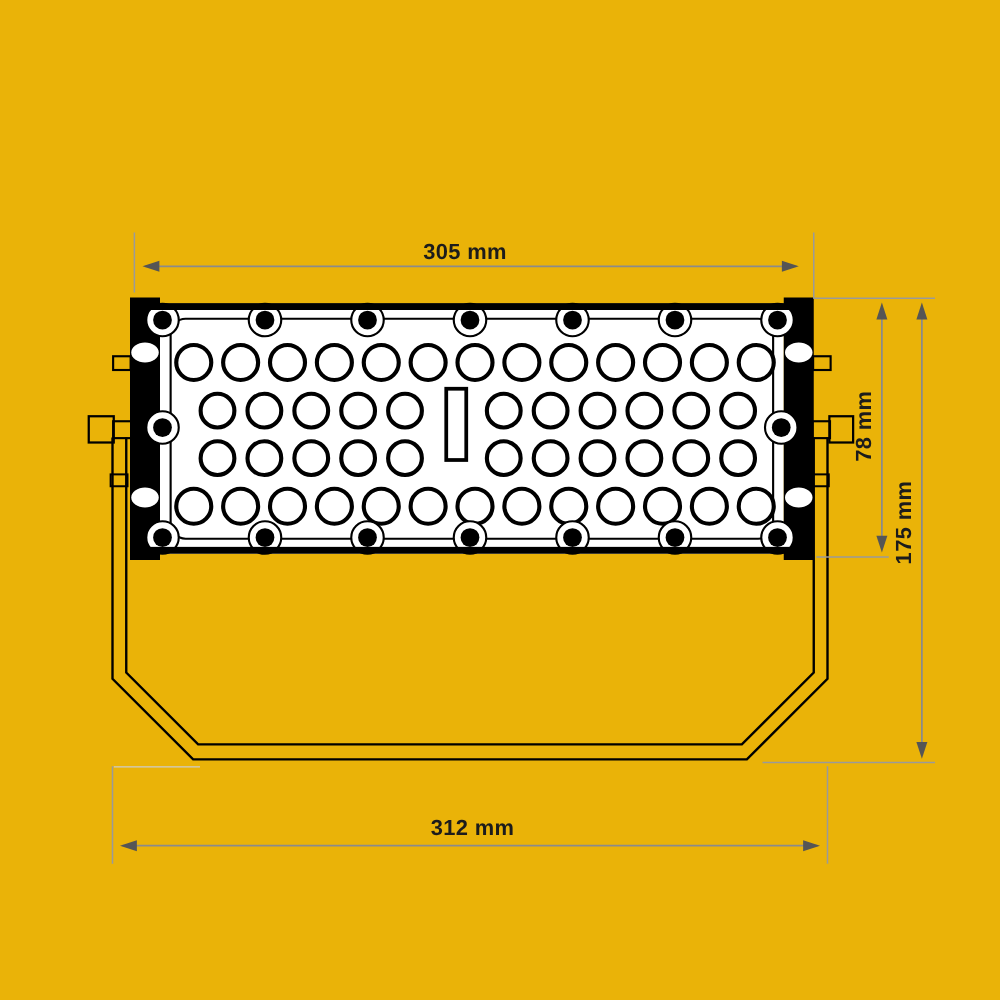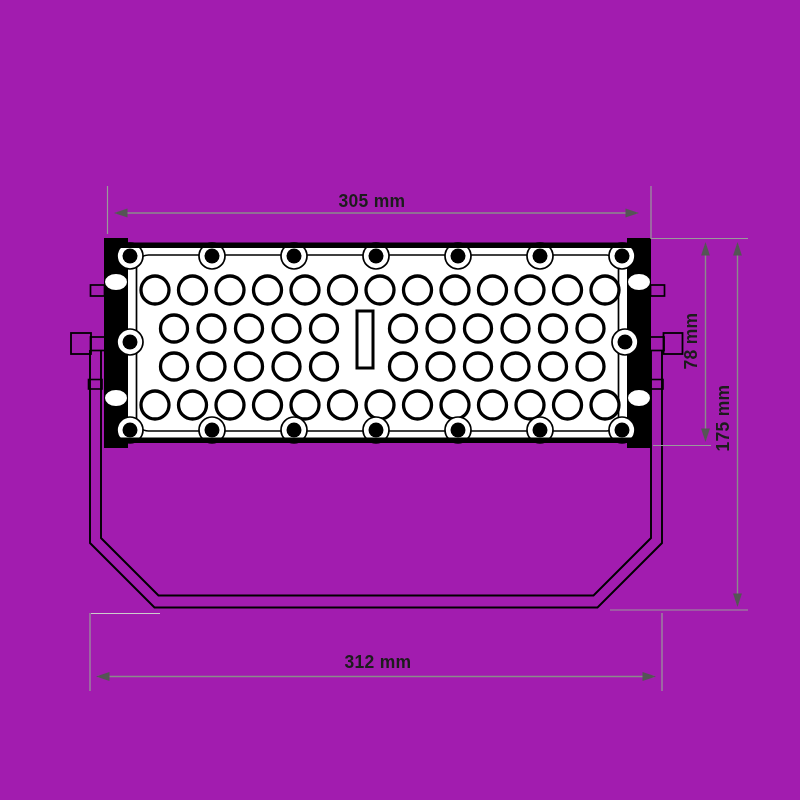--- a/index.html
+++ b/index.html
@@ -1,16 +1,16 @@
 <!DOCTYPE html>
 <html><head>
 <meta charset="utf-8">
 <style>
   html,body{margin:0;padding:0;background:#ffffff;}
-  .stage{position:relative;width:800px;height:800px;background:#a21caf;overflow:hidden;
+  .stage{position:relative;width:800px;height:800px;background:#eab308;overflow:hidden;
          font-family:"Liberation Sans", sans-serif;}
   svg{position:absolute;left:0;top:0;}
   .dim-label{font-family:"Liberation Sans", sans-serif;font-weight:bold;font-size:17.5px;
              fill:#1c1c1c;letter-spacing:0.3px;}
   .dim-line{stroke:#8b8b8b;stroke-width:1.4;fill:none;}
   .ext-line{stroke:#9a9a9a;stroke-width:1.2;fill:none;}
   .ext-faint{stroke:#cccccc;stroke-width:1.1;fill:none;}
   .arrow{fill:#555555;stroke:none;}
   .ink{stroke:#000;fill:none;}
 </style>

